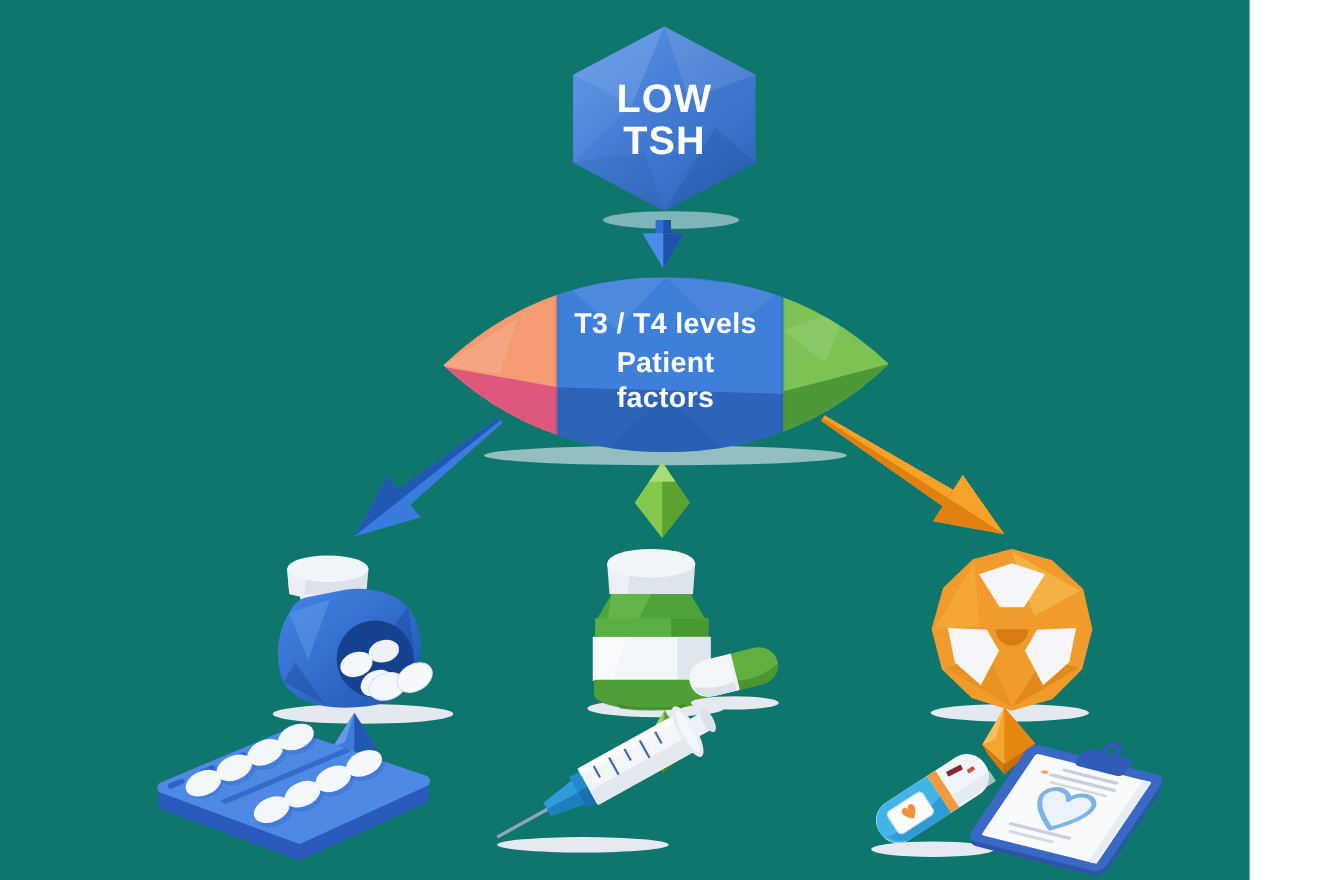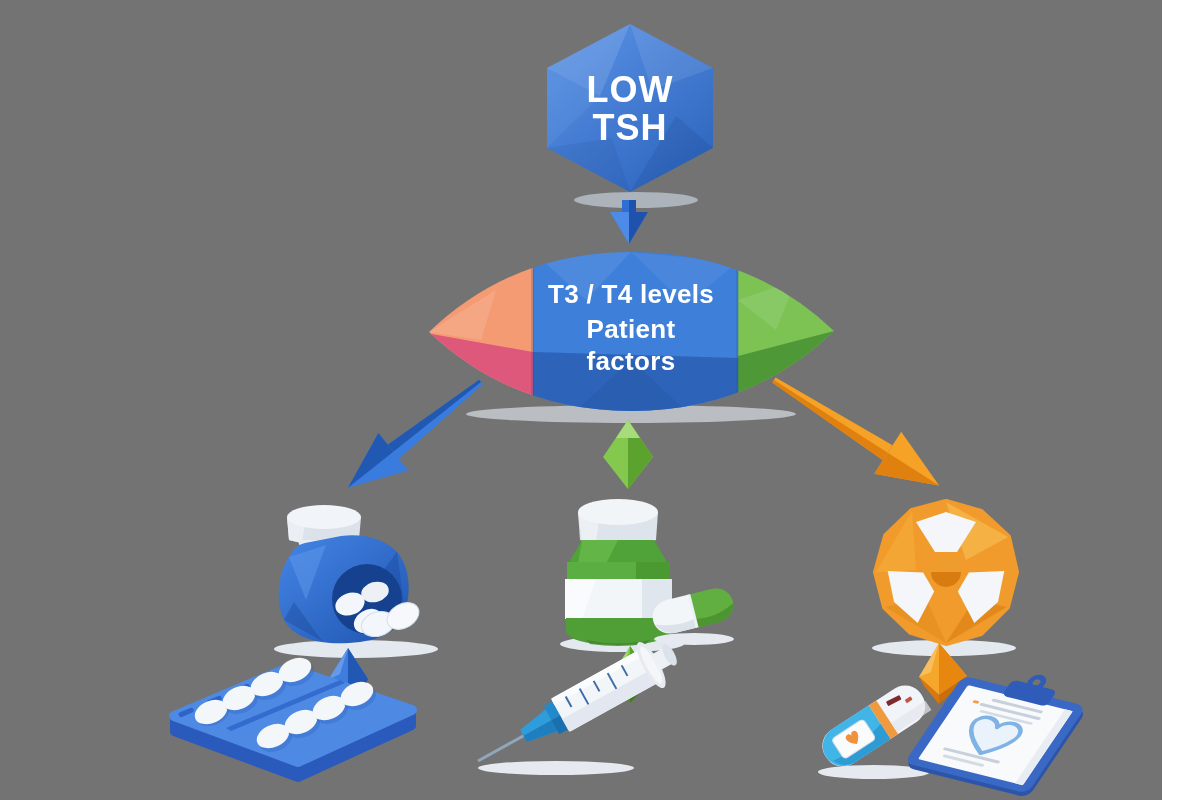--- a/index.html
+++ b/index.html
@@ -1,17 +1,17 @@
 <!DOCTYPE html>
 <html><head>
 <meta charset="utf-8">
 <style>
   html,body{margin:0;padding:0;background:#ffffff;}
   body{font-family:"Liberation Sans", sans-serif;}
-  .stage{position:relative;width:1136px;height:800px;background:#737373;overflow:hidden;padding-left:26px;}
+  .stage{position:relative;width:1136px;height:800px;background:#0f766e;overflow:hidden;}
   svg{display:block;}
   text{font-family:"Liberation Sans", sans-serif;font-weight:bold;fill:#ffffff;}
   .node-label-lg{font-size:36px;letter-spacing:1px;}
   .node-label-md{font-size:26px;letter-spacing:.3px;}
 </style>
 </head>
 <body>
 
 <div class="stage">
 <svg width="1200" height="800" viewBox="0 0 1200 800">

